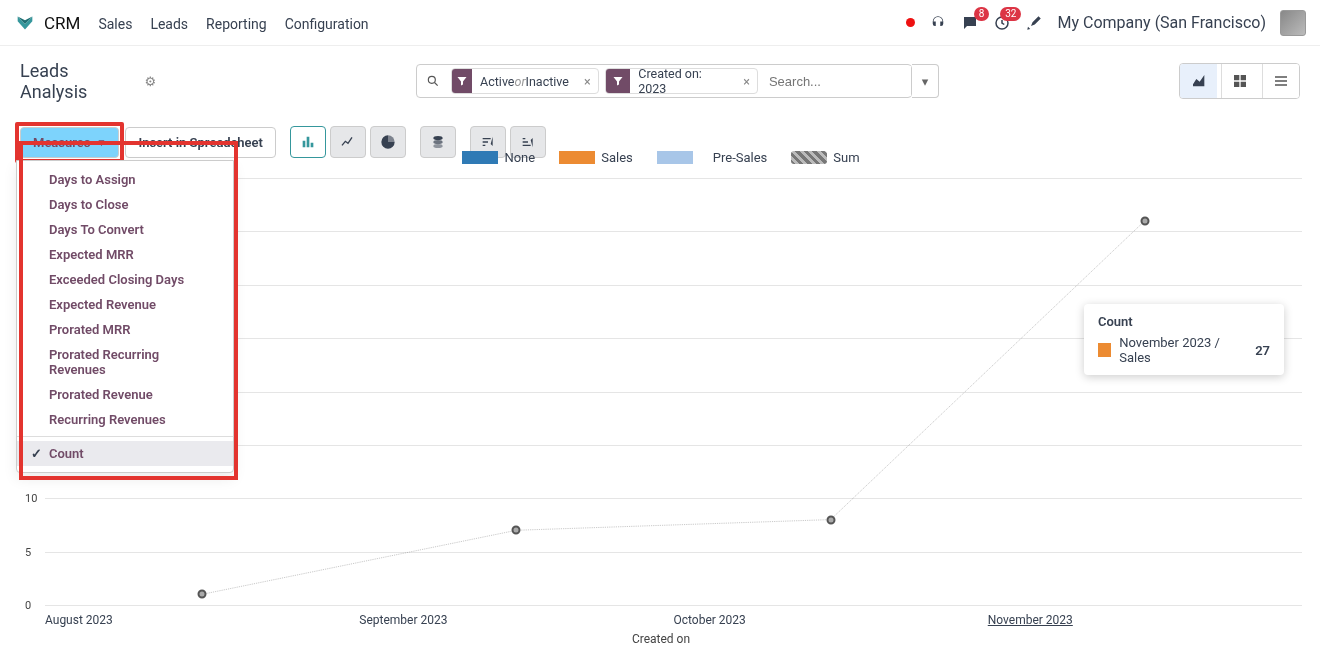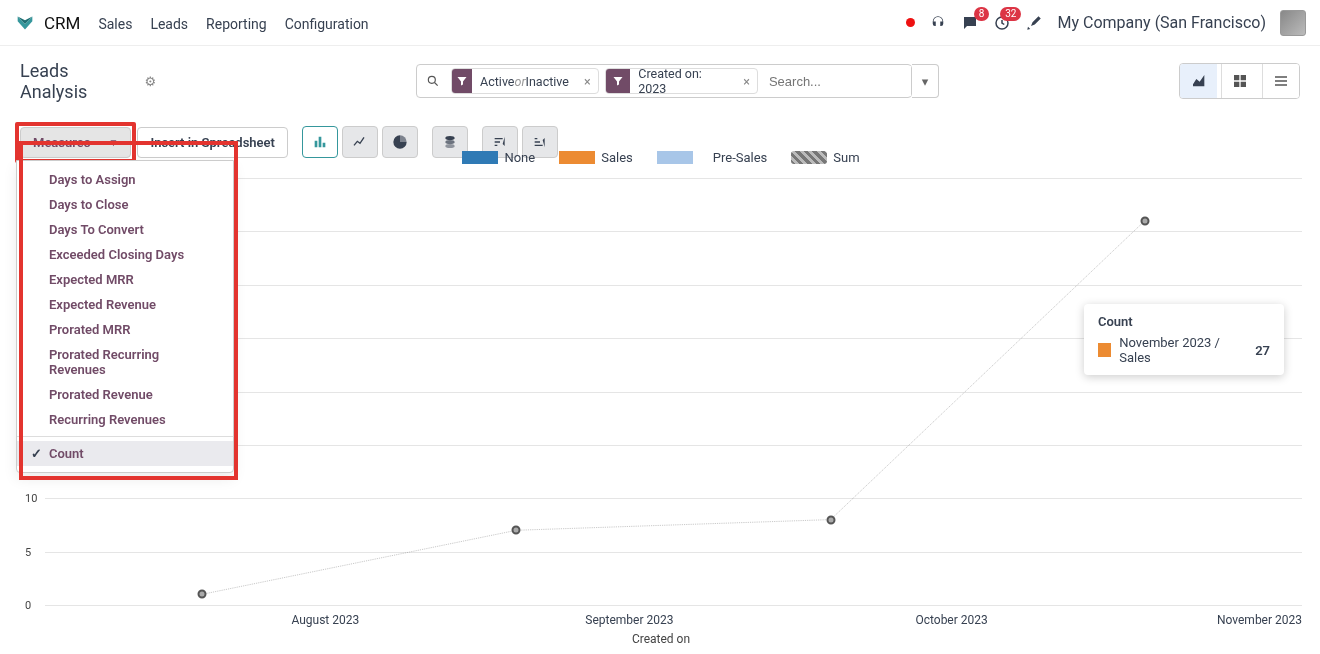--- a/index.html
+++ b/index.html
@@ -35,21 +35,21 @@
 .search-inp { border: 0; outline: 0; padding: 4px 8px; font-size: 13px; height: 30px; width: 150px; }
 .dd-btn { width: 28px; height: 34px; border: 1px solid #ccc; border-left: 0; border-radius: 0 4px 4px 0; background: #fff; display: flex; align-items: center; justify-content: center; color: #666; margin-right: 240px; cursor: pointer; }
 
 .view-switch { margin-left: auto; display: flex; gap: 4px; border: 1px solid #ccc; border-radius: 4px; overflow: hidden; }
 .vs-btn { width: 38px; height: 34px; display: flex; align-items: center; justify-content: center; background: #fff; cursor: pointer; color: #555; }
 .vs-btn.active { background: #e8f0fb; color: #374151; }
 .vs-btn + .vs-btn { border-left: 1px solid #ddd; }
 
 
 .cp-row2 { display: flex; align-items: center; gap: 6px; margin-top: 24px; position: relative; padding-bottom: 10px; }
-.meas-btn { position: relative; display: flex; align-items: center; gap: 18px; padding: 7px 12px; border: 1px solid #ccc; border-radius: 4px; background: #e5e5e5; font-weight: 600; font-size: 13px; color: #714b67; cursor: pointer; }
+.meas-btn { position: relative; display: flex; align-items: center; gap: 6px; padding: 7px 12px; border: 1px solid #ccc; border-radius: 4px; background: #7dd3fc; font-weight: 600; font-size: 13px; color: #714b67; cursor: pointer; }
 .meas-btn .caret { font-size: 10px; }
 .red-box-1 { position: absolute; border: 4px solid #e3342f; left: -6px; top: -6px; right: -6px; bottom: -6px; border-radius: 2px; pointer-events: none; }
 .spread-btn { padding: 7px 12px; font-weight: 600; font-size: 13px; color: #374151; background: #fff; border: 1px solid #ccc; border-radius: 4px; cursor: pointer; }
 .ico-grp { display: flex; gap: 4px; margin-left: 8px; }
 .ico-b { width: 36px; height: 32px; border: 1px solid #ccc; border-radius: 4px; display: flex; align-items: center; justify-content: center; background: #fff; cursor: pointer; color: #374151; }
 .ico-b.sel { background: #fff; border-color: #35979c; color: #35979c; }
 .ico-b.fill { background: #e6e7e9; }
 
 
 .meas-dd { position: absolute; top: 32px; left: -5px; width: 218px; background: #fff; border: 1px solid #ccc; border-radius: 0 0 4px 4px; box-shadow: 0 6px 14px rgba(0,0,0,.08); z-index: 30; padding: 6px 0; }
@@ -58,21 +58,21 @@
 .meas-dd .mi.sel { background: #eaeaee; font-weight: 600; }
 .meas-dd .mi .chk { color: #374151; width: 12px; }
 .red-box-2 { position: absolute; border: 4px solid #e3342f; left: 19px; top: 141px; width: 219px; height: 339px; z-index: 40; pointer-events: none; }
 
 
 .chart-wrap { position: absolute; left: 20px; right: 18px; top: 150px; bottom: 6px; }
 .chart { position: relative; width: 100%; height: 100%; }
 .plot { position: absolute; left: 25px; right: 0; top: 28px; bottom: 42px; border-bottom: 1px solid #888; }
 .ytick { position: absolute; left: -20px; font-size: 11px; color: #444; transform: translateY(-50%); }
 .gline { position: absolute; left: 0; right: 0; border-top: 1px solid #e5e5e5; }
-.xcat { position: absolute; bottom: -22px; width: 25%; text-align: right; font-size: 12px; }
+.xcat { position: absolute; bottom: -22px; width: 25%; text-align: left; font-size: 12px; }
 .xlabel { position: absolute; bottom: 2px; left: 0; right: 0; text-align: center; font-size: 12px; color: #444; }
 .barGroup { position: absolute; bottom: 0; width: 18%; }
 .seg { position: absolute; left: 0; right: 0; }
 .seg.none { background: #2f7ab5; }
 .seg.sales { background: #ec8b32; }
 .seg.pres { background: #a8c6e8; }
 .seg.white-line { border-top: 2px solid #fff; }
 .sum-line { position: absolute; left: 0; right: 0; top: 0; bottom: 0; }
 .pt { position: absolute; width: 9px; height: 9px; border: 2px solid #555; background: #aaa; border-radius: 50%; transform: translate(-50%,-50%); z-index: 3; }
 
@@ -205,25 +205,25 @@
         <div class="mi">
             <span class="chk"></span>
             <span>Days to Close</span>
           </div>
         <div class="mi">
             <span class="chk"></span>
             <span>Days To Convert</span>
           </div>
         <div class="mi">
             <span class="chk"></span>
+            <span>Expected MRR</span>
+          </div>
+        <div class="mi">
+            <span class="chk"></span>
             <span>Exceeded Closing Days</span>
-          </div>
-        <div class="mi">
-            <span class="chk"></span>
-            <span>Expected MRR</span>
           </div>
         <div class="mi">
             <span class="chk"></span>
             <span>Expected Revenue</span>
           </div>
         <div class="mi">
             <span class="chk"></span>
             <span>Prorated MRR</span>
           </div>
         <div class="mi">
@@ -336,21 +336,21 @@
         <div class="xcat" style="left: 25%;">September 2023</div>
         <div class="barGroup" style="left: 28.5%;">
           <div class="seg none" style="bottom: 0%; height: 15%;"></div>
           <div class="seg sales white-line" style="bottom: 15%; height: 2.5%;"></div>
         </div>
         <div class="xcat" style="left: 50%;">October 2023</div>
         <div class="barGroup" style="left: 53.5%;">
           <div class="seg none" style="bottom: 0%; height: 15%;"></div>
           <div class="seg sales white-line" style="bottom: 15%; height: 5%;"></div>
         </div>
-        <div class="xcat" style="left: 75%;">November 2023</div>
+        <div class="xcat" style="left: 75%; text-decoration: underline;">November 2023</div>
         <div class="barGroup" style="left: 78.5%;">
           <div class="seg sales" style="bottom: 0%; height: 67.5%;"></div>
           <div class="seg pres white-line" style="bottom: 67.5%; height: 22.5%;"></div>
         </div>
         <div class="pt" style="left: 12.5%; top: 97.5%;"></div>
         <div class="pt" style="left: 37.5%; top: 82.5%;"></div>
         <div class="pt" style="left: 62.5%; top: 80%;"></div>
         <div class="pt" style="left: 87.5%; top: 10%;"></div>
         <svg class="sum-line" width="100%" height="100%" viewBox="0 0 100 100" preserveAspectRatio="none" style="position: absolute; left: 0px; top: 0px;">
           <path d="M12.5 97.5 L37.5 82.5 L62.5 80 L87.5 10 " fill="none" stroke="#777" stroke-width="0.4" stroke-dasharray="1.2 1" vector-effect="non-scaling-stroke"></path>

